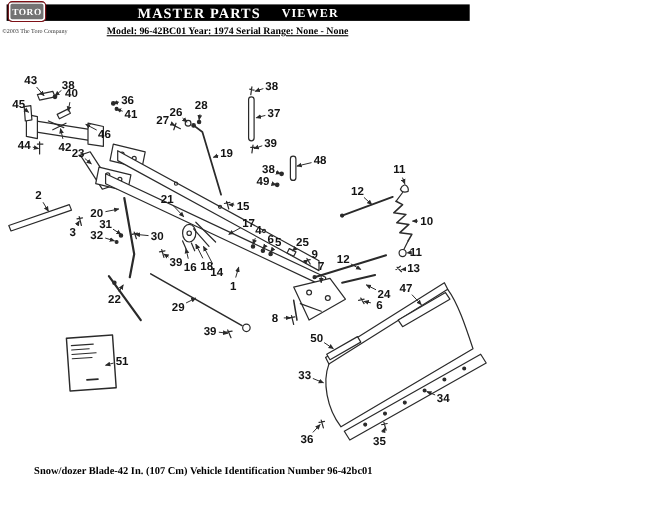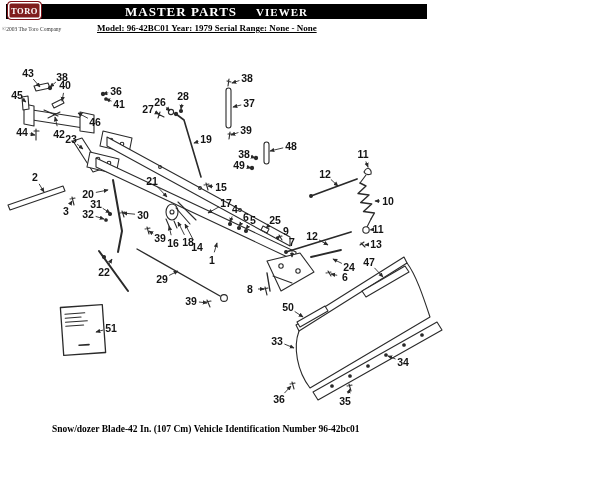--- a/index.html
+++ b/index.html
@@ -4,30 +4,30 @@
 <style>
   html,body{margin:0;padding:0;background:#fff;}
   .page{position:relative;width:604px;height:480px;background:#fff;overflow:hidden;
         font-family:"Liberation Serif", serif;}
   .topbar{position:absolute;left:6px;top:4px;width:421px;height:15px;background:#000;
           display:flex;align-items:center;justify-content:center;gap:14px;}
   .title-main{color:#fff;font-family:"Liberation Serif",serif;font-weight:bold;
               font-size:13px;letter-spacing:1px;}
   .title-sub{color:#fff;font-family:"Liberation Serif",serif;font-weight:bold;
              font-size:11px;letter-spacing:1px;margin-left:5px;}
-  .logo{position:absolute;left:7px;top:1px;width:33px;height:17px;background:#7f1d1d;
+  .logo{position:absolute;left:7px;top:1px;width:33px;height:17px;background:#737373;
         border-radius:4px;border:1px solid #7e1016;box-shadow:inset 0 0 0 1.5px #fff;
         display:flex;align-items:center;justify-content:center;z-index:3;}
   .logo span{color:#fff;font-family:"Liberation Serif",serif;font-weight:bold;
              font-size:8.5px;letter-spacing:.5px;}
   .copyright{position:absolute;left:2px;top:26px;font-size:5.5px;color:#333;
              font-family:"Liberation Serif",serif;}
   .model-line{position:absolute;left:97px;top:23px;font-size:9px;font-weight:bold;
               color:#000;text-decoration:underline;font-family:"Liberation Serif",serif;}
-  .caption{position:absolute;left:52px;top:424px;font-size:9.5px;font-weight:bold;
+  .caption{position:absolute;left:31px;top:424px;font-size:9.5px;font-weight:bold;
            color:#000;font-family:"Liberation Serif",serif;}
   svg.diagram{position:absolute;left:0;top:0;}
   text.callout{font-family:"Liberation Sans",sans-serif;font-weight:bold;font-size:10.5px;
                fill:#141414;cursor:pointer;}
 </style>
 </head>
 <body>
 
 <div class="page">
 
@@ -35,21 +35,21 @@
     <span class="title-main">MASTER PARTS</span>
     <span class="title-sub">VIEWER</span>
   </div>
 
   <div class="logo">
     <span>TORO</span>
   </div>
 
   <div class="copyright">©2003 The Toro Company</div>
 
-  <div class="model-line">Model: 96-42BC01  Year: 1979  Serial Range: None - None</div>
+  <div class="model-line">Model: 96-42BC01  Year: 1974  Serial Range: None - None</div>
 
   <svg class="diagram" width="604" height="480" viewBox="0 0 604 480" xmlns="http://www.w3.org/2000/svg">
     <defs>
       <marker id="arw" viewBox="0 0 6 6" markerWidth="5.5" markerHeight="5.5" refX="5.2" refY="3" orient="auto">
         <path d="M0 0.4 L6 3 L0 5.6 Z" fill="#2a2a2a"></path>
       </marker>
     </defs>
 
     <g stroke="#2a2a2a" stroke-width="1.1" fill="none" stroke-linejoin="round" stroke-linecap="round">
 

